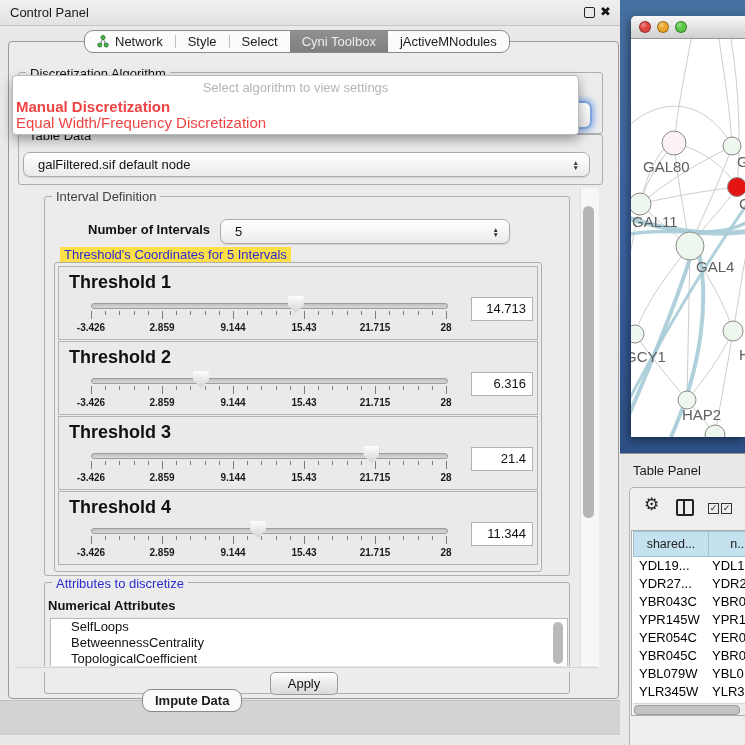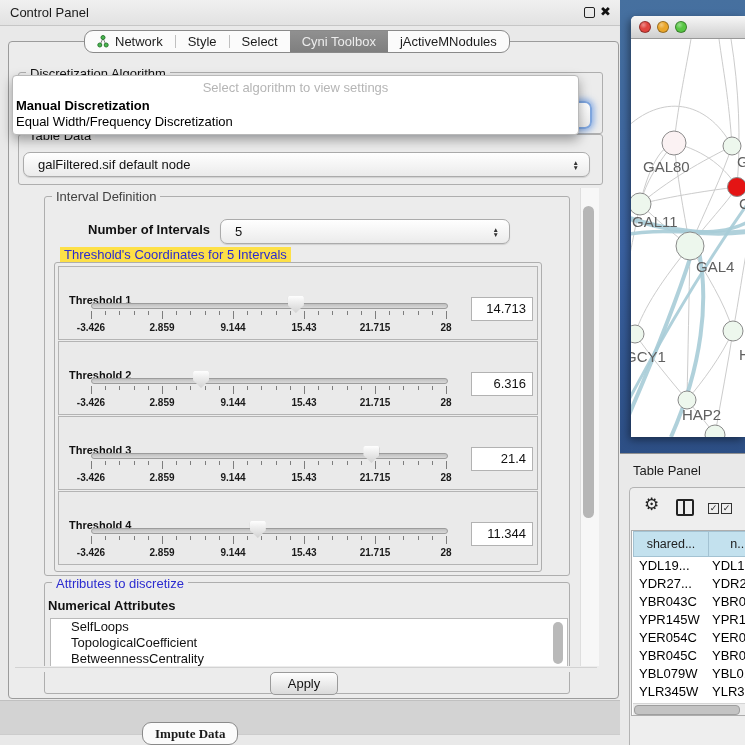--- a/index.html
+++ b/index.html
@@ -15,51 +15,51 @@
   .float-ic{position:absolute;left:584px;top:7px;width:9px;height:9px;border:1.5px solid #222;border-radius:2px;}
   .close-ic{position:absolute;left:600px;top:4px;font-size:13px;font-weight:bold;color:#111;}
 
   .tabgroup{display:inline-flex;align-items:stretch;height:21px;background:#fbfbfb;
             border:1px solid #8a8a8a;border-radius:9px;overflow:hidden;}
   .tab{display:flex;align-items:center;padding:0 12px;color:#1c1c1c;white-space:nowrap;cursor:default;}
   .tab.sel{background:linear-gradient(#909090,#7f7f7f);color:#ececec;justify-content:center;}
   .tab-div{width:1px;background:#c0c0c0;margin:4px 0;}
   .tab .ticn{margin-right:6px;display:inline-flex;}
   #topTabs{left:84px;top:30px;z-index:30;}
-  #bottomTabs{left:142px;top:722px;z-index:30;font-weight:bold;font-family:Liberation Serif, serif;}
+  #bottomTabs{left:142px;top:689px;z-index:30;font-weight:bold;}
 
   .main-panel{left:8px;top:41px;width:609px;height:656px;background:#ececec;
               border:1px solid #9b9b9b;border-radius:4px;}
 
   .groupbox{border:1px solid #aeaeae;border-radius:3px;}
   .gtitle{position:absolute;padding:0 4px;background:#ececec;font-size:13px;white-space:nowrap;}
   .gtitle.green{color:#404040;}
   .gtitle.blue{color:#2b2bd0;}
 
   .mcombo{background:linear-gradient(#ffffff,#ebebeb);border:1px solid #ababab;border-radius:7px;
           box-shadow:0 1px 1px rgba(0,0,0,.12);}
   .mcombo .cval{position:absolute;left:14px;top:0;line-height:23px;font-size:13px;color:#111;}
   .spin{position:absolute;right:10px;top:50%;transform:translateY(-50%);display:flex;flex-direction:column;
         align-items:center;font-size:6.5px;line-height:5.5px;color:#333;}
   .mcombo.focus{border:2px solid #7fa6df;box-shadow:0 0 6px 2px rgba(100,150,225,.75);}
 
   .popup{left:12px;top:75px;width:565px;height:58px;background:#fff;border:1px solid #b9b9b9;
          border-radius:4px;box-shadow:0 5px 12px rgba(0,0,0,.35);z-index:40;}
   .popup .hint{position:absolute;left:0;top:4px;width:100%;text-align:center;color:#b5b5b5;font-size:13px;}
-  .popup .pitem{position:absolute;left:3px;font-size:13px;color:#000000;white-space:nowrap;}
+  .popup .pitem{position:absolute;left:3px;font-size:15px;color:#ef4444;white-space:nowrap;}
   .popup .pitem.b{font-weight:bold;}
 
   
   .viewport{left:14px;top:188px;width:584px;height:478px;background:#ececec;overflow:hidden;}
   .vtrack{left:580px;top:188px;width:18px;height:478px;background:#f7f7f7;border-left:1px solid #dedede;}
   .vthumb{left:583px;top:206px;width:11px;height:312px;background:#b6b6b6;border-radius:6px;}
 
   
   .throw{position:absolute;left:58px;width:478px;height:72px;background:#eaeaea;border:1px solid #b4b4b4;}
-  .throw .tlabel{position:absolute;left:10px;top:5px;font-weight:bold;font-size:11px;margin-top:22px;}
+  .throw .tlabel{position:absolute;left:10px;top:5px;font-weight:bold;font-size:18px;}
   .track{position:absolute;left:32px;top:36px;width:355px;height:4px;background:linear-gradient(#bfbfbf,#d9d9d9);
          border:1px solid #9c9c9c;border-radius:3px;}
   .handle{position:absolute;top:29px;width:16px;height:17px;background:linear-gradient(#fefefe,#d2d2d2);
           clip-path:polygon(8% 0,92% 0,100% 10%,100% 55%,50% 100%,0 55%,0 10%);
           filter:drop-shadow(0 0 1px #777);}
   .tick{position:absolute;width:1px;background:#7d7d7d;}
   .ticklab{position:absolute;width:52px;text-align:center;font-size:10px;font-weight:bold;color:#1a1a1a;}
   .vbox{position:absolute;left:412px;top:30px;width:54px;height:22px;background:#fff;border:1px solid #b2b2b2;
         font-size:13px;text-align:right;line-height:22px;padding-right:6px;box-sizing:content-box;}
 
@@ -343,22 +343,22 @@
         <div class="vbox">11.344</div>
       </div>
     </div>
 
   <div class="abs groupbox" style="left:44px;top:582px;width:524px;height:110px;"></div>
   <span class="gtitle abs blue" style="left:52px;top:576px;">Attributes to discretize</span>
   <span class="abs" style="left:48px;top:598px;font-weight:bold;">Numerical Attributes</span>
   <div class="abs attrlist" id="attrList">
     <div class="lthumb"></div>
   <div class="li">SelfLoops</div>
+      <div class="li">BetweennessCentrality</div>
       <div class="li">TopologicalCoefficient</div>
-      <div class="li">BetweennessCentrality</div>
     </div>
 
   <div class="abs" style="left:14px;top:666px;width:584px;height:6px;background:#ececec;"></div>
 
   <div class="abs divline"></div>
   <div class="abs applybtn">Apply</div>
 
   <div class="abs bstrip"></div>
   <div id="bottomTabs" class="abs tabgroup">
       <div class="tab">

